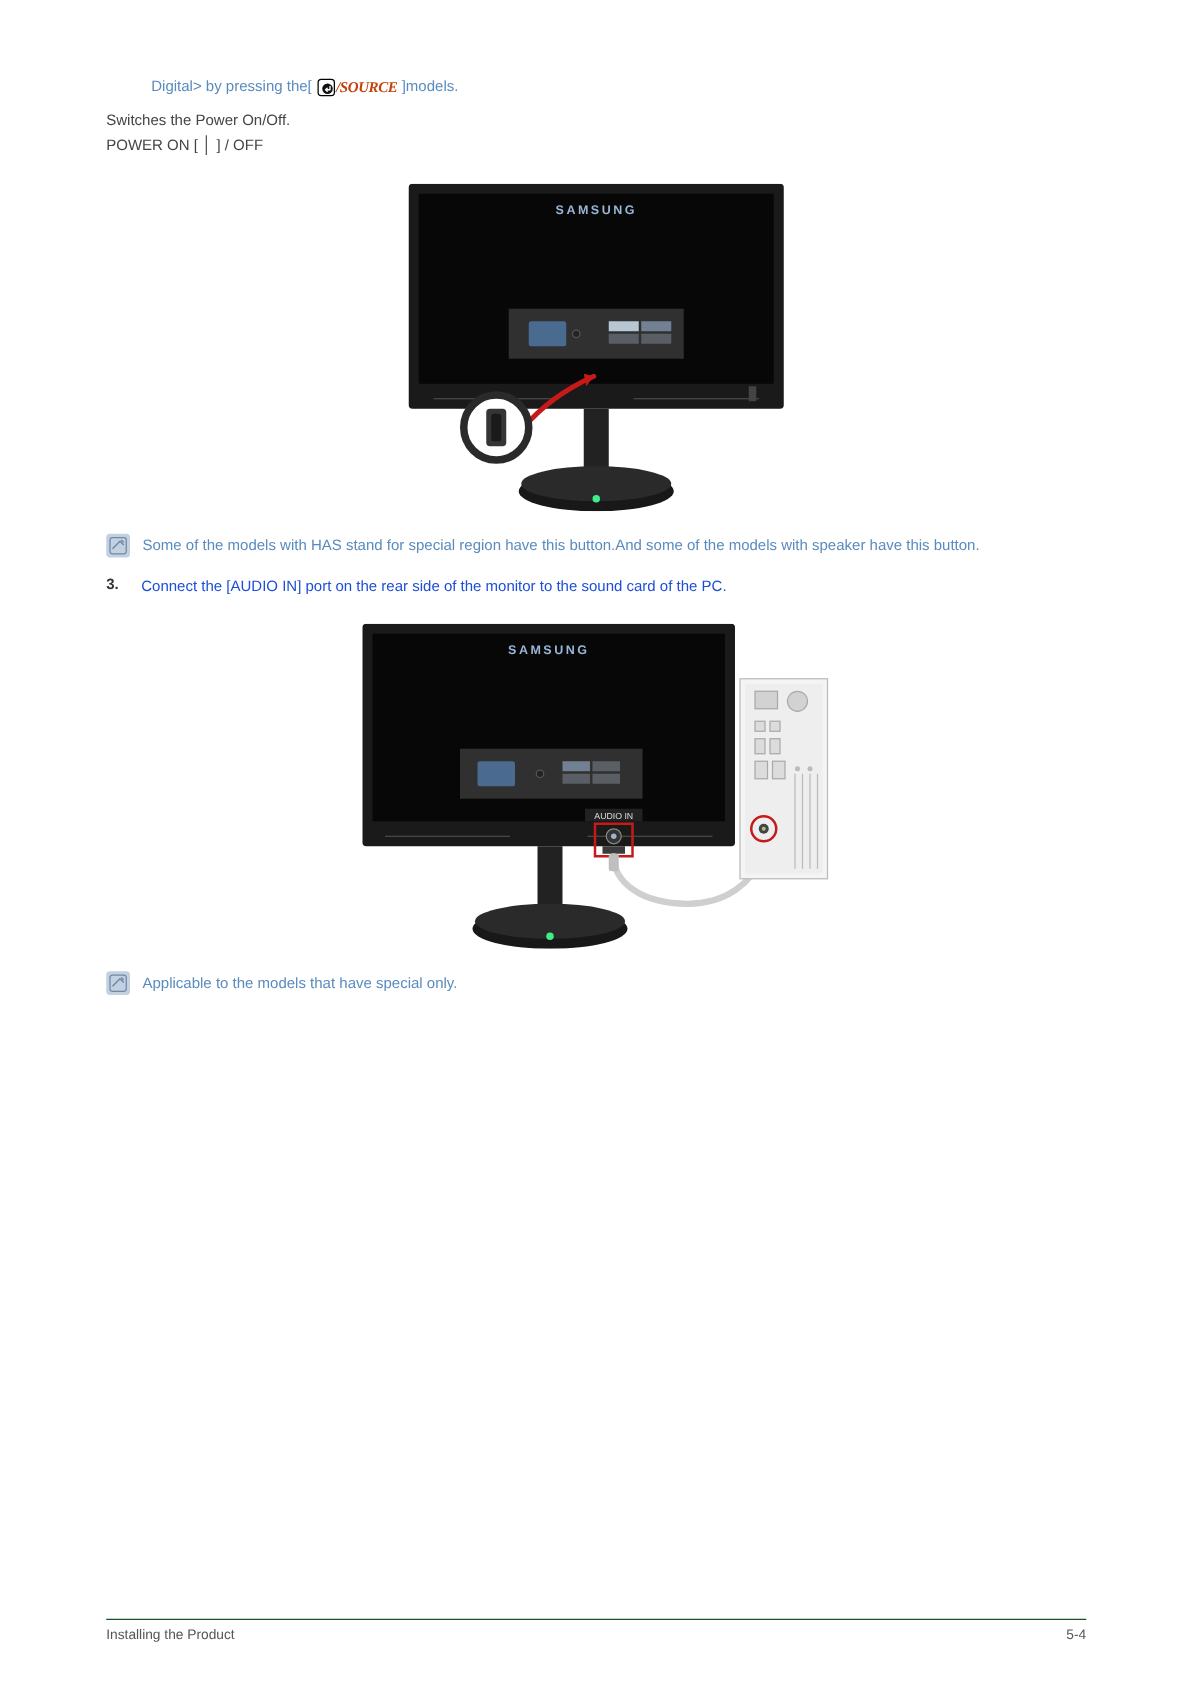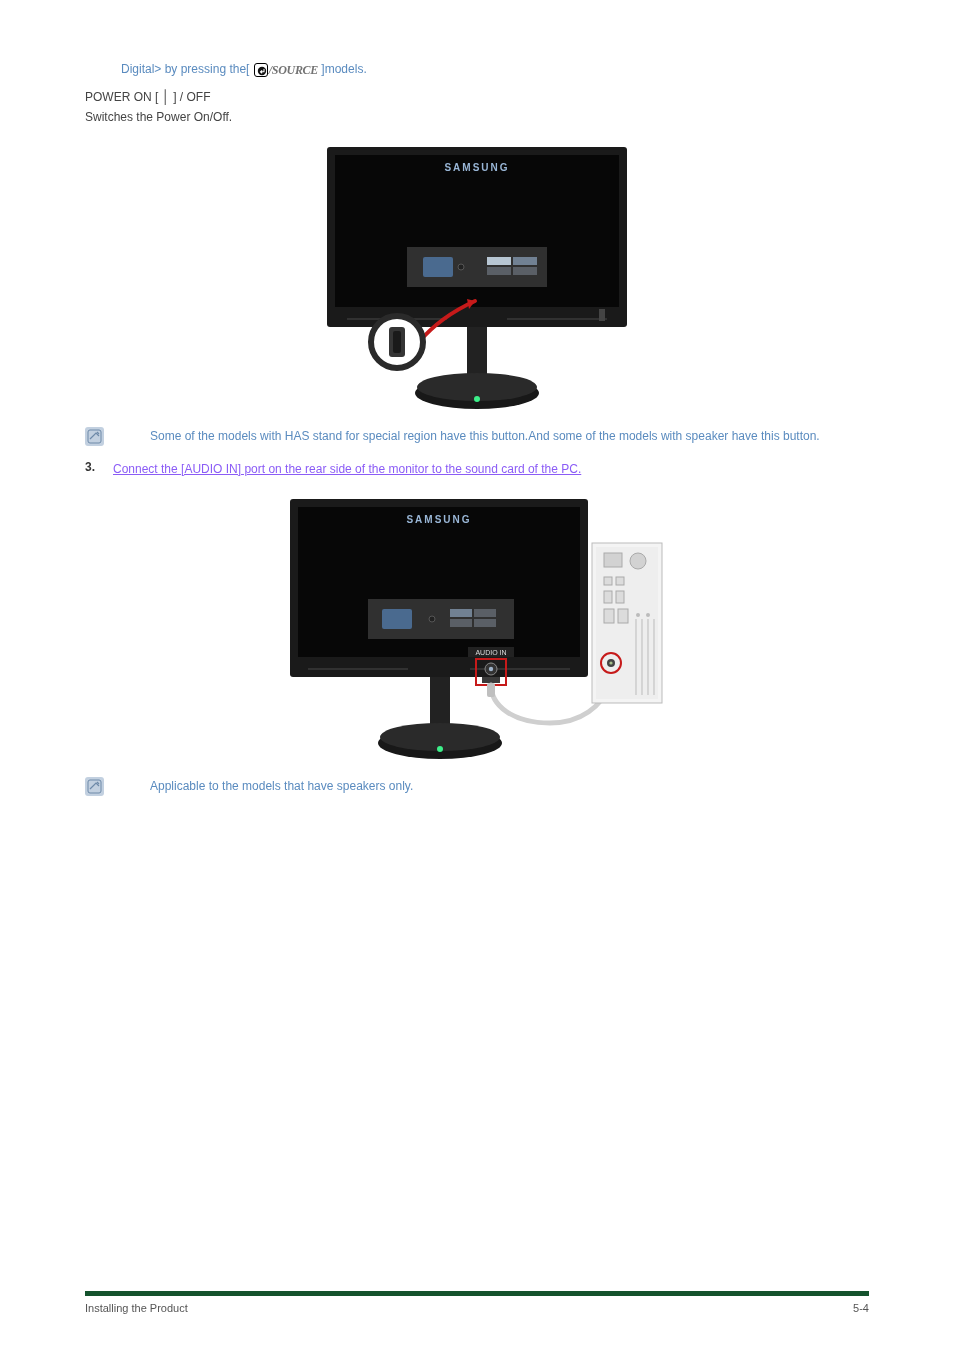--- a/index.html
+++ b/index.html
@@ -22,48 +22,48 @@
     width: 14px; height: 14px;
     position: relative;
     margin: 0 1px;
   }
   .inline-icon-box svg { position: absolute; top: 1px; left: 1px; }
   .source-word {
     font-weight: bold;
     font-style: italic;
     font-family: Georgia, serif;
     font-size: 12px;
-    color: #737373;
+    color: #c2410c;
     letter-spacing: -0.3px;
     vertical-align: middle;
   }
   .power-i { font-size: 13px; }
 
   .fig { margin: 20px 0 18px 0; }
   .fig-svg { display: block; margin: 0 auto; }
 
-  .note-row { display: flex; align-items: flex-start; margin-top: 11px; gap: 36px; }
+  .note-row { display: flex; align-items: flex-start; margin-top: 11px; }
   .note-icon {
     width: 19px; height: 19px; flex: 0 0 19px;
     background: #c2d0e0;
     border-radius: 3px;
     margin-right: 10px;
     position: relative;
   }
   .note-icon svg { position: absolute; top: 2px; left: 2px; }
   .note-text { flex: 1; color: #5a8bbf; font-size: 12px; line-height: 1.6; }
 
   .step-row { display: flex; align-items: flex-start; margin-top: 14px; }
   .step-num { width: 28px; flex: 0 0 28px; text-align: left; font-weight: bold; font-size: 12px; color: #333; }
-  .step-text { flex: 1; color: #8b5cf6; font-size: 12px; line-height: 1.6; text-decoration: underline; }
+  .step-text { flex: 1; color: #1d4ed8; font-size: 12px; line-height: 1.6; }
 
   .footer {
     position: absolute;
     left: 85px; right: 85px; bottom: 36px;
-    border-top: 5px solid #14532d;
+    border-top: 1px solid #14532d;
     padding-top: 6px;
     display: flex; justify-content: space-between;
     font-size: 11px; color: #555;
   }
 </style>
 </head>
 <body>
 
 <div class="page">
 
@@ -74,24 +74,24 @@
         <svg width="12" height="12" viewBox="0 0 12 12">
           <circle cx="6" cy="6" r="4.2" fill="#111"></circle>
           <path d="M8 4.2 L8 6.8 L5.2 6.8 M5.8 5.6 L4.4 6.8 L5.8 8" fill="none" stroke="#fff" stroke-width="1.1" stroke-linecap="round" stroke-linejoin="round"></path>
         </svg>
       </span><span class="source-word">/SOURCE</span>
       <span>]models.</span>
     </div>
   </div>
 
   <div class="body-text" style="margin-top:8px;">
+    <div>Switches the Power On/Off.</div>
     <div>
       <span>POWER ON [ </span><span class="power-i">│</span><span> ] / OFF</span>
     </div>
-    <div>Switches the Power On/Off.</div>
   </div>
 
   <div class="fig">
     <svg class="fig-svg" width="320" height="262" viewBox="0 0 320 262">
 
       <rect x="22" y="8" width="276" height="18" fill="#3a6ea5"></rect>
 
       <rect x="10" y="0" width="300" height="180" rx="3" ry="3" fill="#1a1a1a"></rect>
       <rect x="18" y="8" width="284" height="152" fill="#070707"></rect>
 
@@ -222,21 +222,21 @@
   </div>
 
   <div class="note-row">
     <div class="note-icon">
       <svg width="15" height="15" viewBox="0 0 15 15">
         <rect x="1" y="1" width="13" height="13" rx="2" fill="none" stroke="#6e8aa9" stroke-width="1"></rect>
         <path d="M3 10 L9 4 L12 7" stroke="#6e8aa9" stroke-width="1.2" fill="none"></path>
         <path d="M10 3 L12 5" stroke="#6e8aa9" stroke-width="1.2"></path>
       </svg>
     </div>
-    <div class="note-text">Applicable to the models that have speakers only.</div>
+    <div class="note-text">Applicable to the models that have special only.</div>
   </div>
 
   <div class="footer">
     <span>Installing the Product</span>
     <span>5-4</span>
   </div>
 
 </div>
 
 </body></html>

